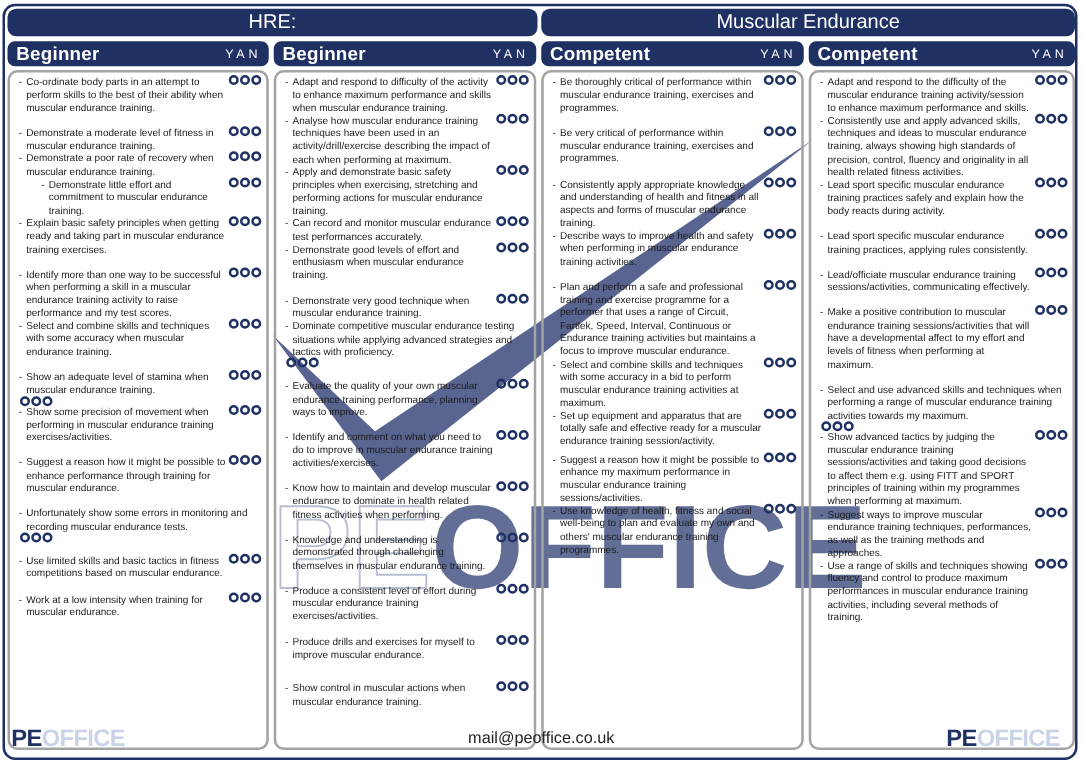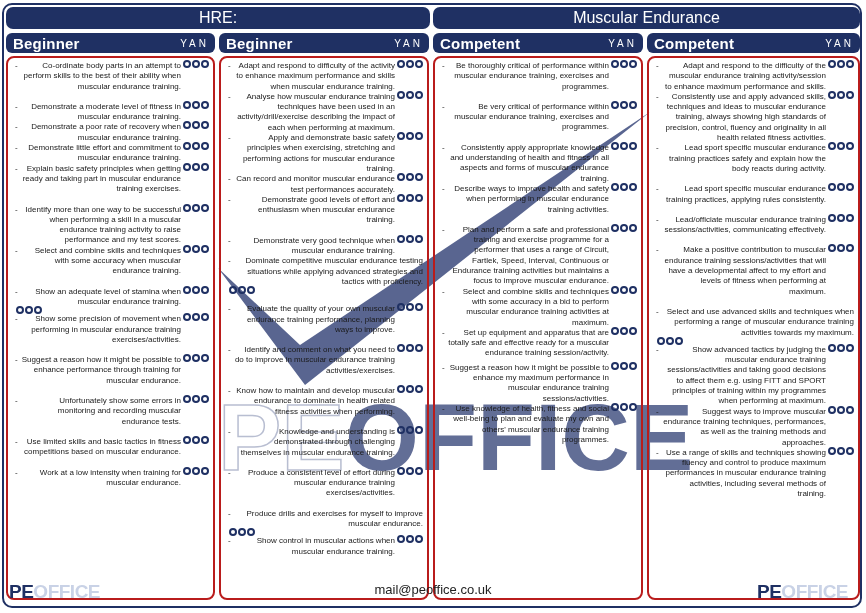--- a/index.html
+++ b/index.html
@@ -2,21 +2,21 @@
 <html><head>
 <meta charset="utf-8">
 <style>
   html,body{margin:0;padding:0;background:#fff;}
   body{width:866px;height:613px;position:relative;overflow:hidden;font-family:"Liberation Sans",sans-serif;color:#1a1a1a;}
   .frame{position:absolute;left:2px;top:3px;width:860px;height:605px;border:2px solid #1f3063;border-radius:10px;box-sizing:border-box;}
   .top-bar{position:absolute;top:7px;height:22px;background:#1f3063;color:#fff;border-radius:7px;font-size:16px;display:flex;align-items:center;justify-content:center;font-weight:normal;}
   .col-head{position:absolute;top:33px;height:20px;background:#1f3063;color:#fff;border-radius:6px;display:flex;align-items:center;justify-content:space-between;padding:0 6px 0 7px;box-sizing:border-box;}
   .col-head .lvl{font-size:15px;font-weight:bold;letter-spacing:.2px;}
   .col-head .yan{font-size:10px;letter-spacing:3px;}
-  .col{position:absolute;top:56px;height:544px;border:2px solid #b91c1c;border-radius:8px;box-sizing:border-box;padding:3px 4px 0 6px;text-align:right;}
+  .col{position:absolute;top:56px;height:544px;border:2px solid #a3a3a3;border-radius:8px;box-sizing:border-box;padding:3px 4px 0 6px;}
   .item{display:flex;justify-content:space-between;align-items:flex-start;font-size:8px;line-height:10.3px;position:relative;}
   .item .txt{flex:1;padding-left:7px;position:relative;}
   .item .txt::before{content:"-";position:absolute;left:1px;top:0;}
   .circles{display:flex;gap:1px;margin-left:2px;margin-top:-1px;}
   .circ{width:8px;height:8px;border:2px solid #1f3063;border-radius:50%;box-sizing:border-box;}
   .watermark{position:absolute;pointer-events:none;}
   .footer-email{position:absolute;left:0;width:866px;top:582px;text-align:center;font-size:13px;color:#222;}
   .logo{position:absolute;top:581px;font-size:19px;font-weight:bold;letter-spacing:-.5px;}
   .logo .pe{color:#1f3063;}
   .logo .off{color:#c9d2e6;}
@@ -74,21 +74,21 @@
       </div>
     </div>
     <div class="item" style="margin-bottom: 0px;">
       <div class="txt">Demonstrate a poor rate of recovery when muscular endurance training.</div>
       <div class="circles">
         <span class="circ"></span>
         <span class="circ"></span>
         <span class="circ"></span>
       </div>
     </div>
-    <div class="item" style="margin-bottom: 0px;">
+    <div class="item" style="margin-bottom: 0px; margin-left: 18px;">
       <div class="txt">Demonstrate little effort and commitment to muscular endurance training.</div>
       <div class="circles">
         <span class="circ"></span>
         <span class="circ"></span>
         <span class="circ"></span>
       </div>
     </div>
     <div class="item" style="margin-bottom: 10px;">
       <div class="txt">Explain basic safety principles when getting ready and taking part in muscular endurance training exercises.</div>
       <div class="circles">
@@ -137,21 +137,21 @@
       </div>
     </div>
     <div class="item" style="margin-bottom: 10px;">
       <div class="txt">Suggest a reason how it might be possible to enhance performance through training for muscular endurance.</div>
       <div class="circles">
         <span class="circ"></span>
         <span class="circ"></span>
         <span class="circ"></span>
       </div>
     </div>
-    <div class="item" style="margin-bottom: 10px;">
+    <div class="item" style="margin-bottom: 10px; flex-direction: column;">
       <div class="txt">Unfortunately show some errors in monitoring and recording muscular endurance tests.</div>
       <div class="circles">
         <span class="circ"></span>
         <span class="circ"></span>
         <span class="circ"></span>
       </div>
     </div>
     <div class="item" style="margin-bottom: 10px;">
       <div class="txt">Use limited skills and basic tactics in fitness competitions based on muscular endurance.</div>
       <div class="circles">
@@ -259,21 +259,21 @@
       </div>
     </div>
     <div class="item" style="margin-bottom: 10px;">
       <div class="txt">Produce a consistent level of effort during muscular endurance training exercises/activities.</div>
       <div class="circles">
         <span class="circ"></span>
         <span class="circ"></span>
         <span class="circ"></span>
       </div>
     </div>
-    <div class="item" style="margin-bottom: 0px; flex-direction: column;">
+    <div class="item" style="margin-bottom: 17px;">
       <div class="txt">Produce drills and exercises for myself to improve muscular endurance.</div>
       <div class="circles">
         <span class="circ"></span>
         <span class="circ"></span>
         <span class="circ"></span>
       </div>
     </div>
     <div class="item" style="margin-bottom: 0px;">
       <div class="txt">Show control in muscular actions when muscular endurance training.</div>
       <div class="circles">

